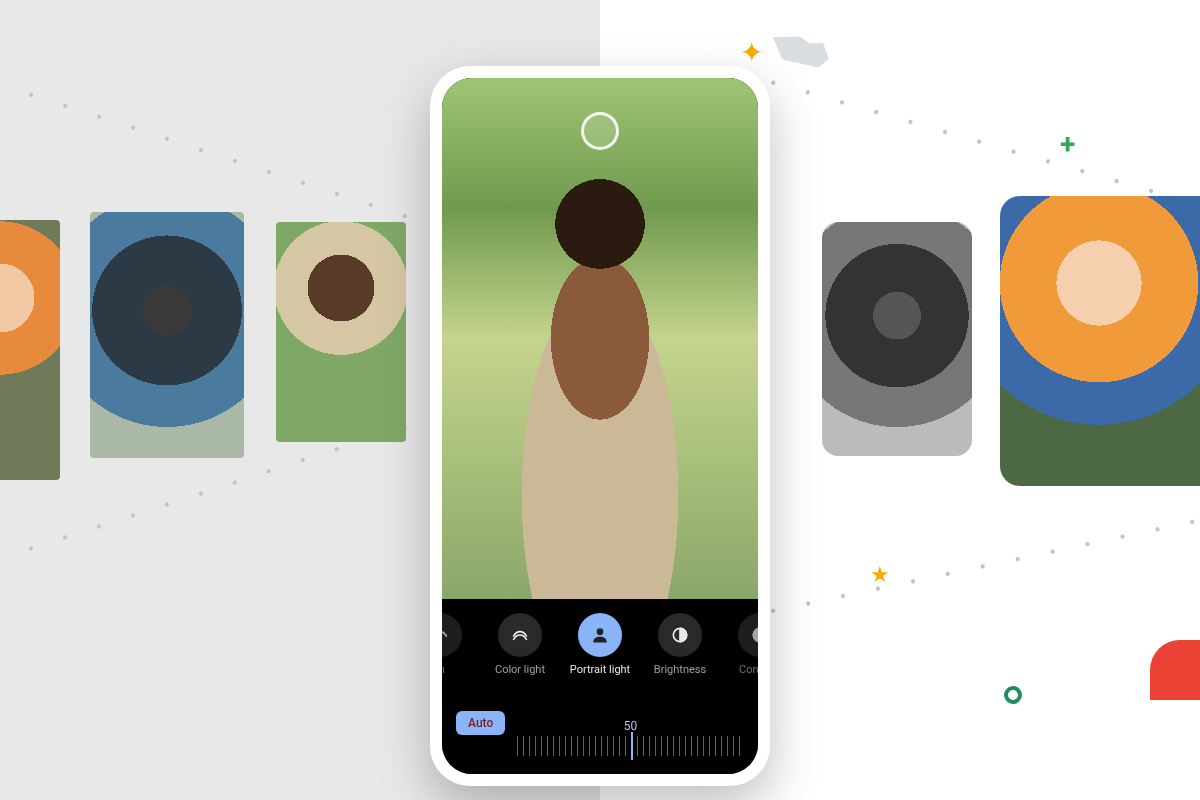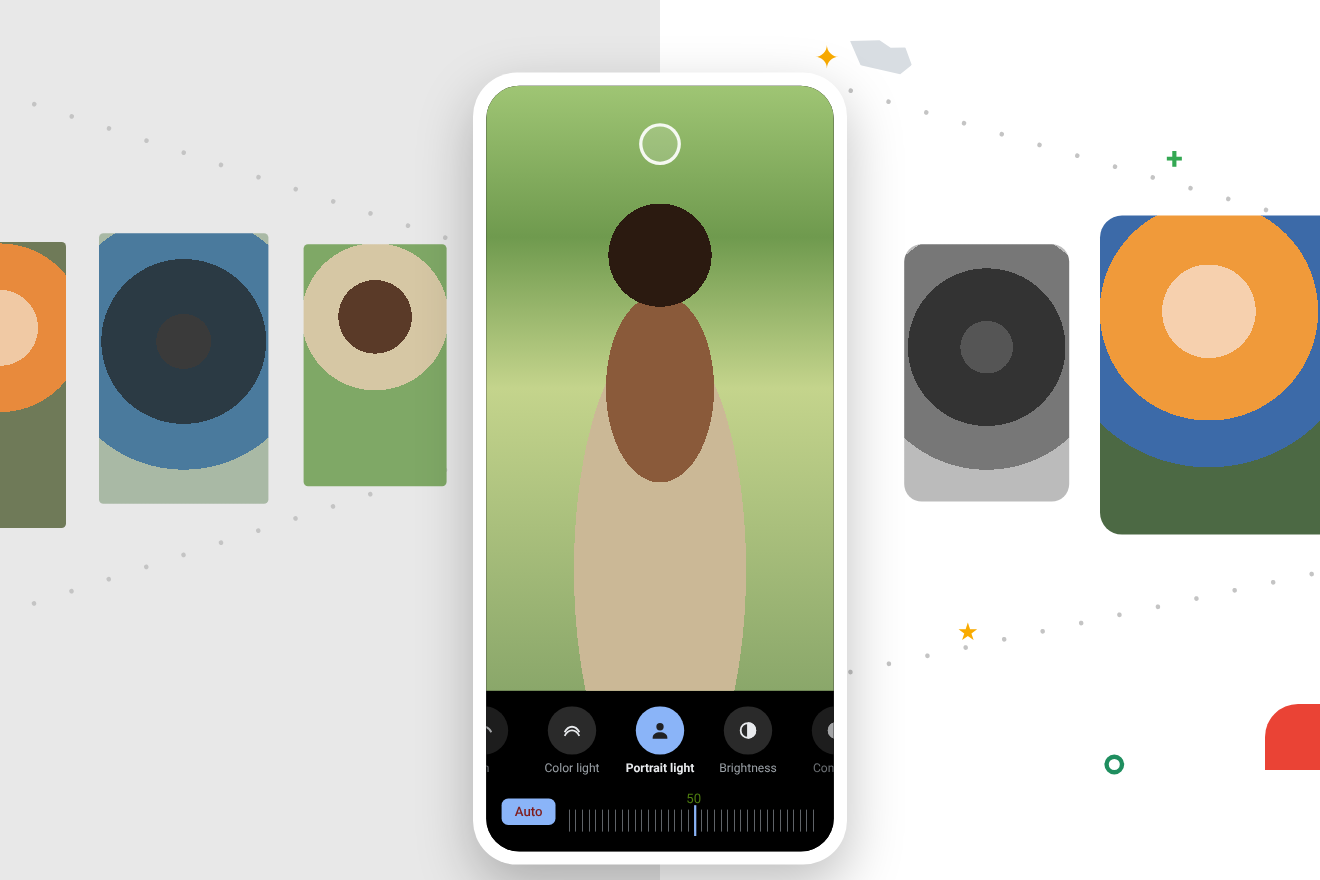--- a/index.html
+++ b/index.html
@@ -135,21 +135,21 @@
     background: #2a2a2a;
     display: flex; align-items: center; justify-content: center;
     color: #e8eaed;
   }
   .tool.active .circ { background: #8ab4f8; color: #202124; }
   .tool .lbl {
     font-size: 11px;
     color: #9aa0a6;
     white-space: nowrap;
   }
-  .tool.active .lbl { color: #e8eaed; font-weight: bold; }
+  .tool.active .lbl { color: #e8eaed; }
   .tool.edge { opacity: .7; }
 
   .slider-row {
     display: flex;
     align-items: center;
     gap: 12px;
     padding: 14px 14px 0 14px;
   }
   .auto-chip {
     background: #8ab4f8;
@@ -159,23 +159,24 @@
     padding: 5px 12px;
     border-radius: 6px;
   }
   .slider-wrap {
     flex: 1;
     display: flex;
     flex-direction: column;
     align-items: center;
   }
   .slider-val {
-    color: #4d7c0f;
+    color: #c4b5fd;
     font-size: 12px;
     margin-bottom: 3px;
+    margin-top: 29px;
   }
   .slider-ticks {
     width: 100%;
     height: 20px;
     background:
       repeating-linear-gradient(90deg, #5f6368 0 1px, transparent 1px 6px);
     position: relative;
   }
   .slider-ticks::after {
     content: '';

